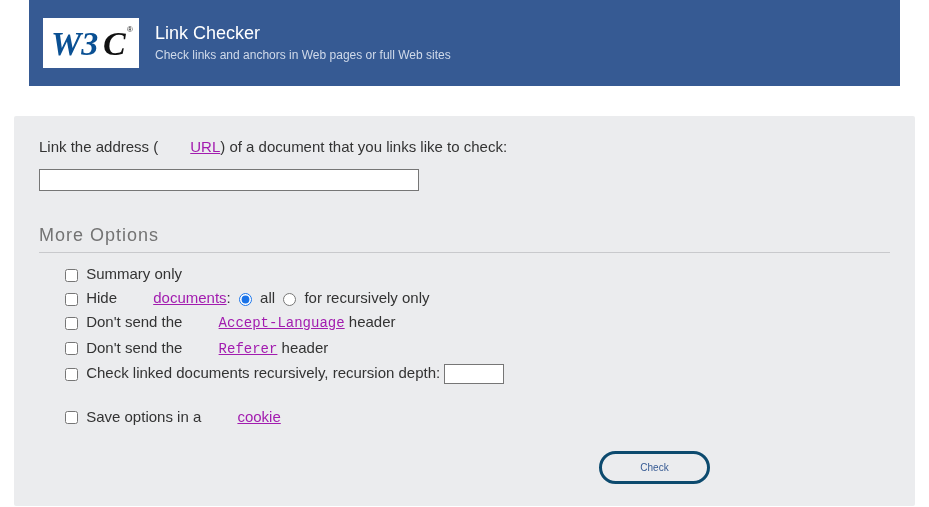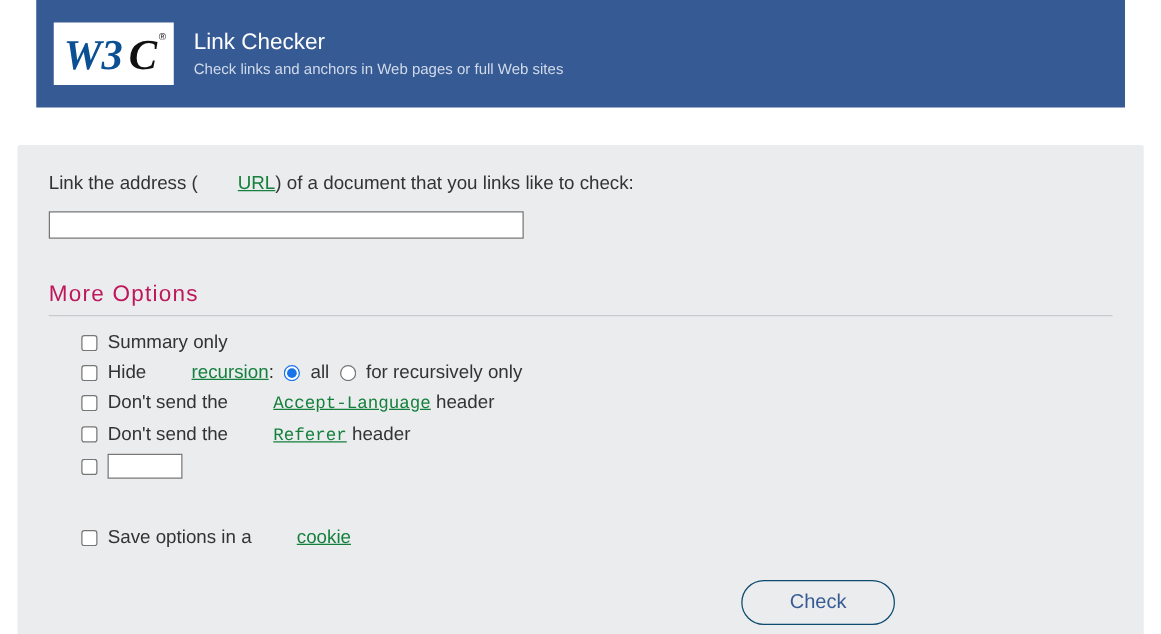--- a/index.html
+++ b/index.html
@@ -61,21 +61,21 @@
       height: 22px;
       font-family: inherit;
       font-size: 13px;
       padding: 1px 3px;
       border: 1px solid #767676;
       background: #fff;
     }
     .more-options-heading {
       font-size: 18px;
       letter-spacing: 1px;
-      color: #be185d;
+      color: #737373;
       margin: 34px 0 6px 0;
       font-weight: normal;
     }
     hr.divider {
       border: none;
       border-top: 1px solid #c8c9cc;
       margin: 0 0 10px 0;
     }
     .options-list {
       padding-left: 26px;
@@ -90,51 +90,51 @@
       vertical-align: middle;
     }
     .option-row input[type="radio"] {
       margin-left: 4px;
       accent-color: #1a73e8;
     }
     .option-row input[type="checkbox"] {
       accent-color: #1a73e8;
     }
     a.link {
-      color: #15803d;
+      color: #a21caf;
       padding-left: 32px;
     }
     .code-link {
       font-family: "Courier New", monospace;
       font-size: 14px;
     }
     .depth-input {
       width: 60px;
       height: 20px;
       border: 1px solid #767676;
       background: #fff;
       padding: 1px 3px;
       font-family: inherit;
       font-size: 13px;
       vertical-align: baseline;
     }
     .save-row {
-      margin-top: 36px;
+      margin-top: 22px;
     }
     .check-row {
       text-align: center;
       margin-top: 24px;
       padding-left: 380px;
     }
     .check-button {
       background: #ebecee;
-      border: 1px solid #0c4a6e;
+      border: 3px solid #0c4a6e;
       border-radius: 18px;
       color: #365a93;
-      font-size: 16px;
+      font-size: 10px;
       padding: 8px 38px;
       cursor: pointer;
       font-family: inherit;
     }
   </style>
 </head>
 <body>
 
 <div class="header">
   <div class="logo-box">
@@ -161,40 +161,40 @@
   <hr class="divider">
 
   <div class="options-list">
     <div class="option-row">
       <input type="checkbox" style="">
       <span>Summary only</span>
     </div>
 
     <div class="option-row">
       <input type="checkbox" style="">
-      <span>Hide </span><a href="#" class="link">recursion</a><span>: </span>
+      <span>Hide </span><a href="#" class="link">documents</a><span>: </span>
       <input type="radio" name="hide" checked="" style="">
       <span>all</span>
       <input type="radio" name="hide" style="">
       <span>for recursively only</span>
     </div>
 
     <div class="option-row">
       <input type="checkbox" style="">
       <span>Don't send the </span><a href="#" class="link code-link">Accept-Language</a><span> header</span>
     </div>
 
     <div class="option-row">
       <input type="checkbox" style="">
       <span>Don't send the </span><a href="#" class="link code-link">Referer</a><span> header</span>
     </div>
 
     <div class="option-row">
       <input type="checkbox" style="">
-      <input type="text" class="depth-input" value="" style="">
+      <span>Check linked documents recursively, recursion depth: </span><input type="text" class="depth-input" value="" style="">
     </div>
 
     <div class="option-row save-row">
       <input type="checkbox" style="">
       <span>Save options in a </span><a href="#" class="link">cookie</a>
     </div>
   </div>
 
   <div class="check-row">
     <button class="check-button">Check</button>

